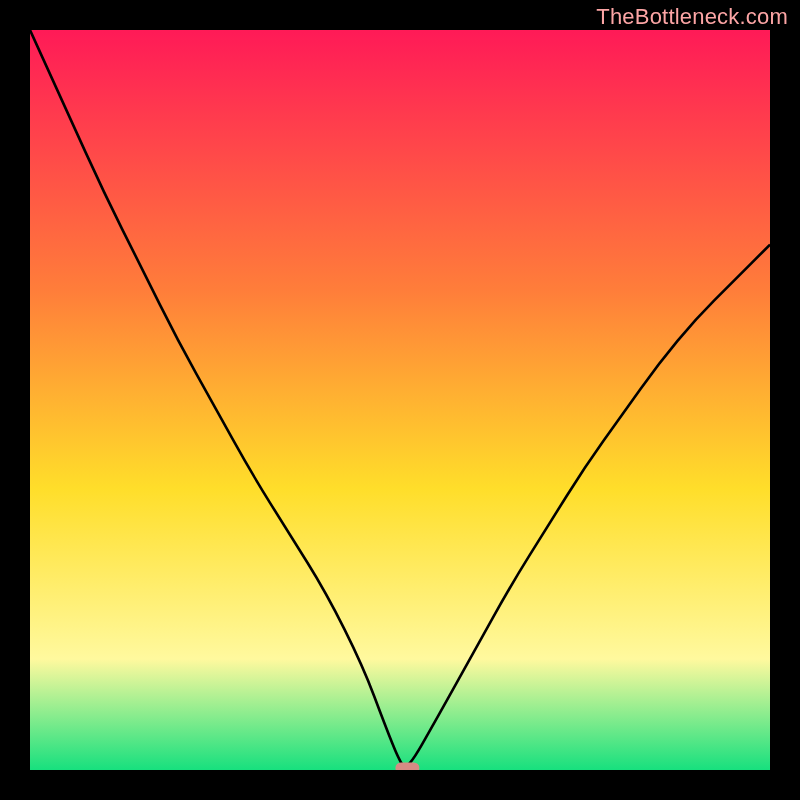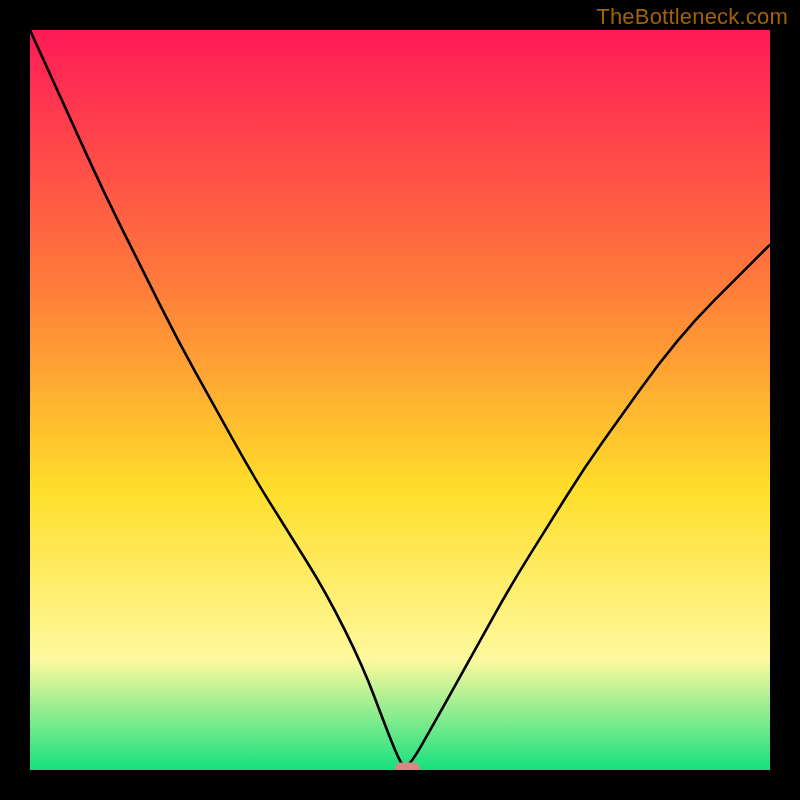--- a/index.html
+++ b/index.html
@@ -14,21 +14,21 @@
   .frame {
     position: relative;
     width: 800px;
     height: 800px;
     background: #000;
   }
   .watermark {
     position: absolute;
     top: 4px;
     right: 12px;
-    color: #a16207;
+    color: #fca5a5;
     font-size: 22px;
     font-weight: 400;
     letter-spacing: 0.2px;
     z-index: 10;
   }
   .plot-wrap {
     position: absolute;
     left: 30px;
     top: 30px;
     width: 740px;

